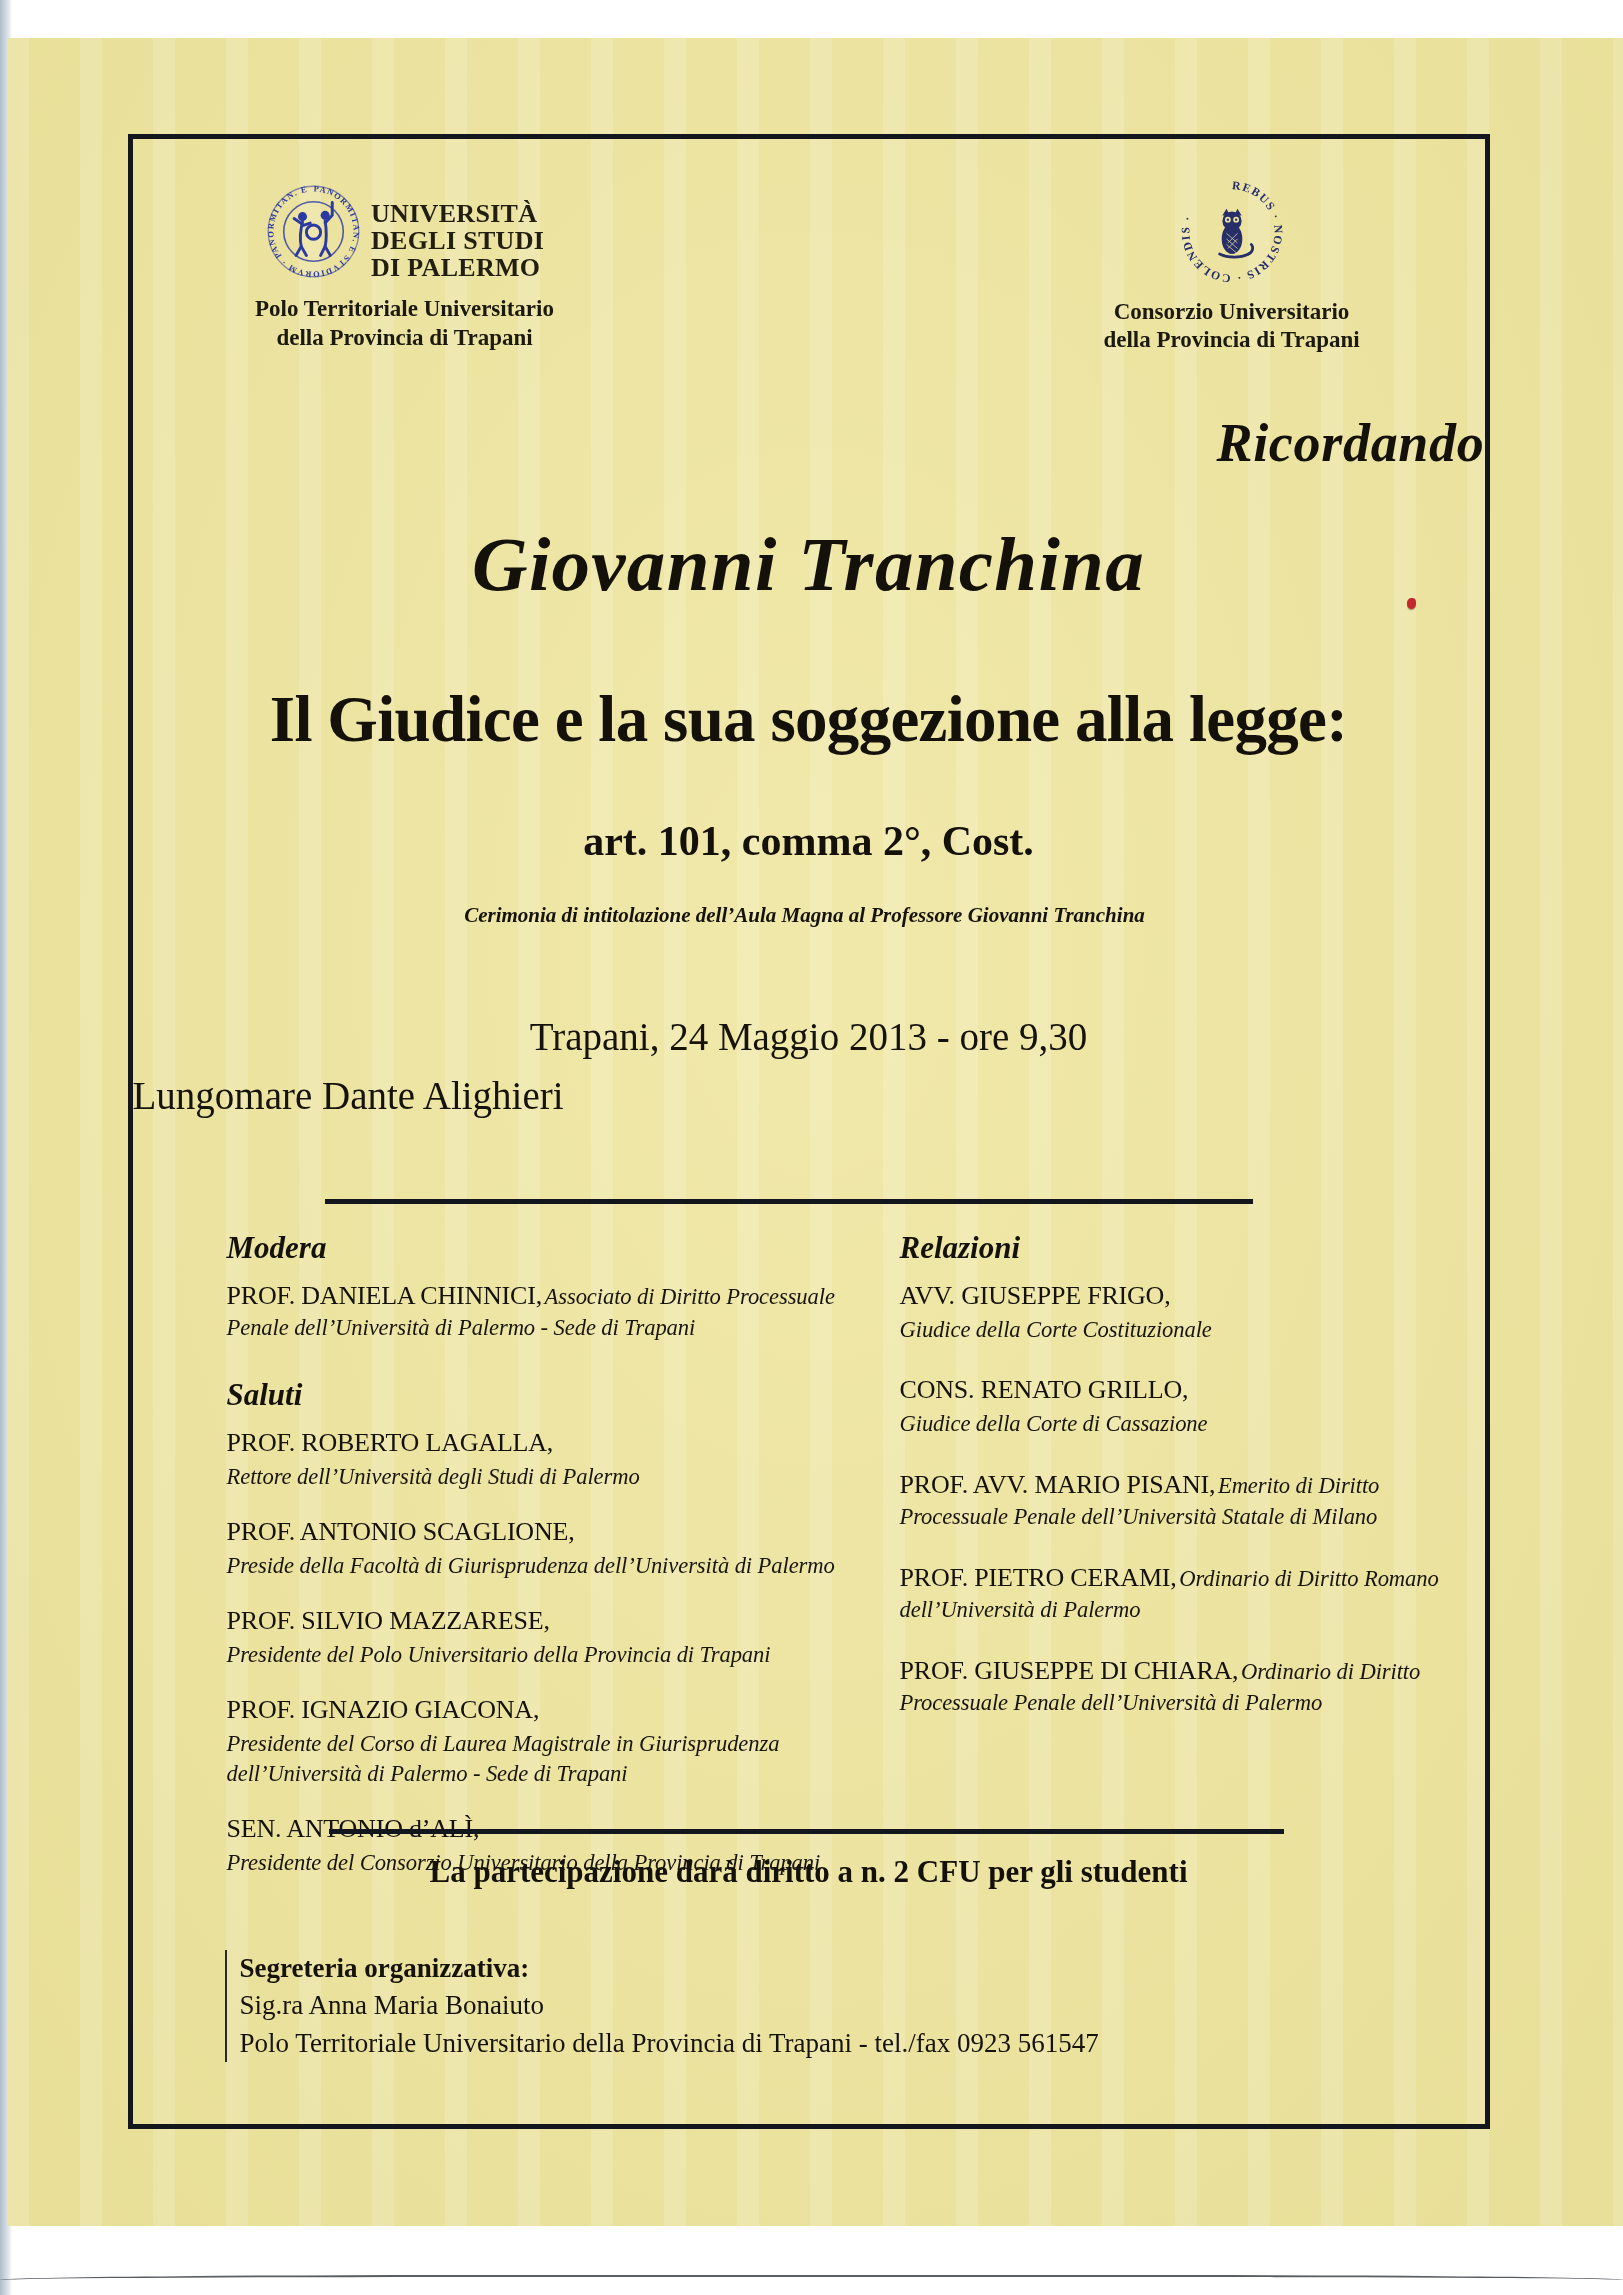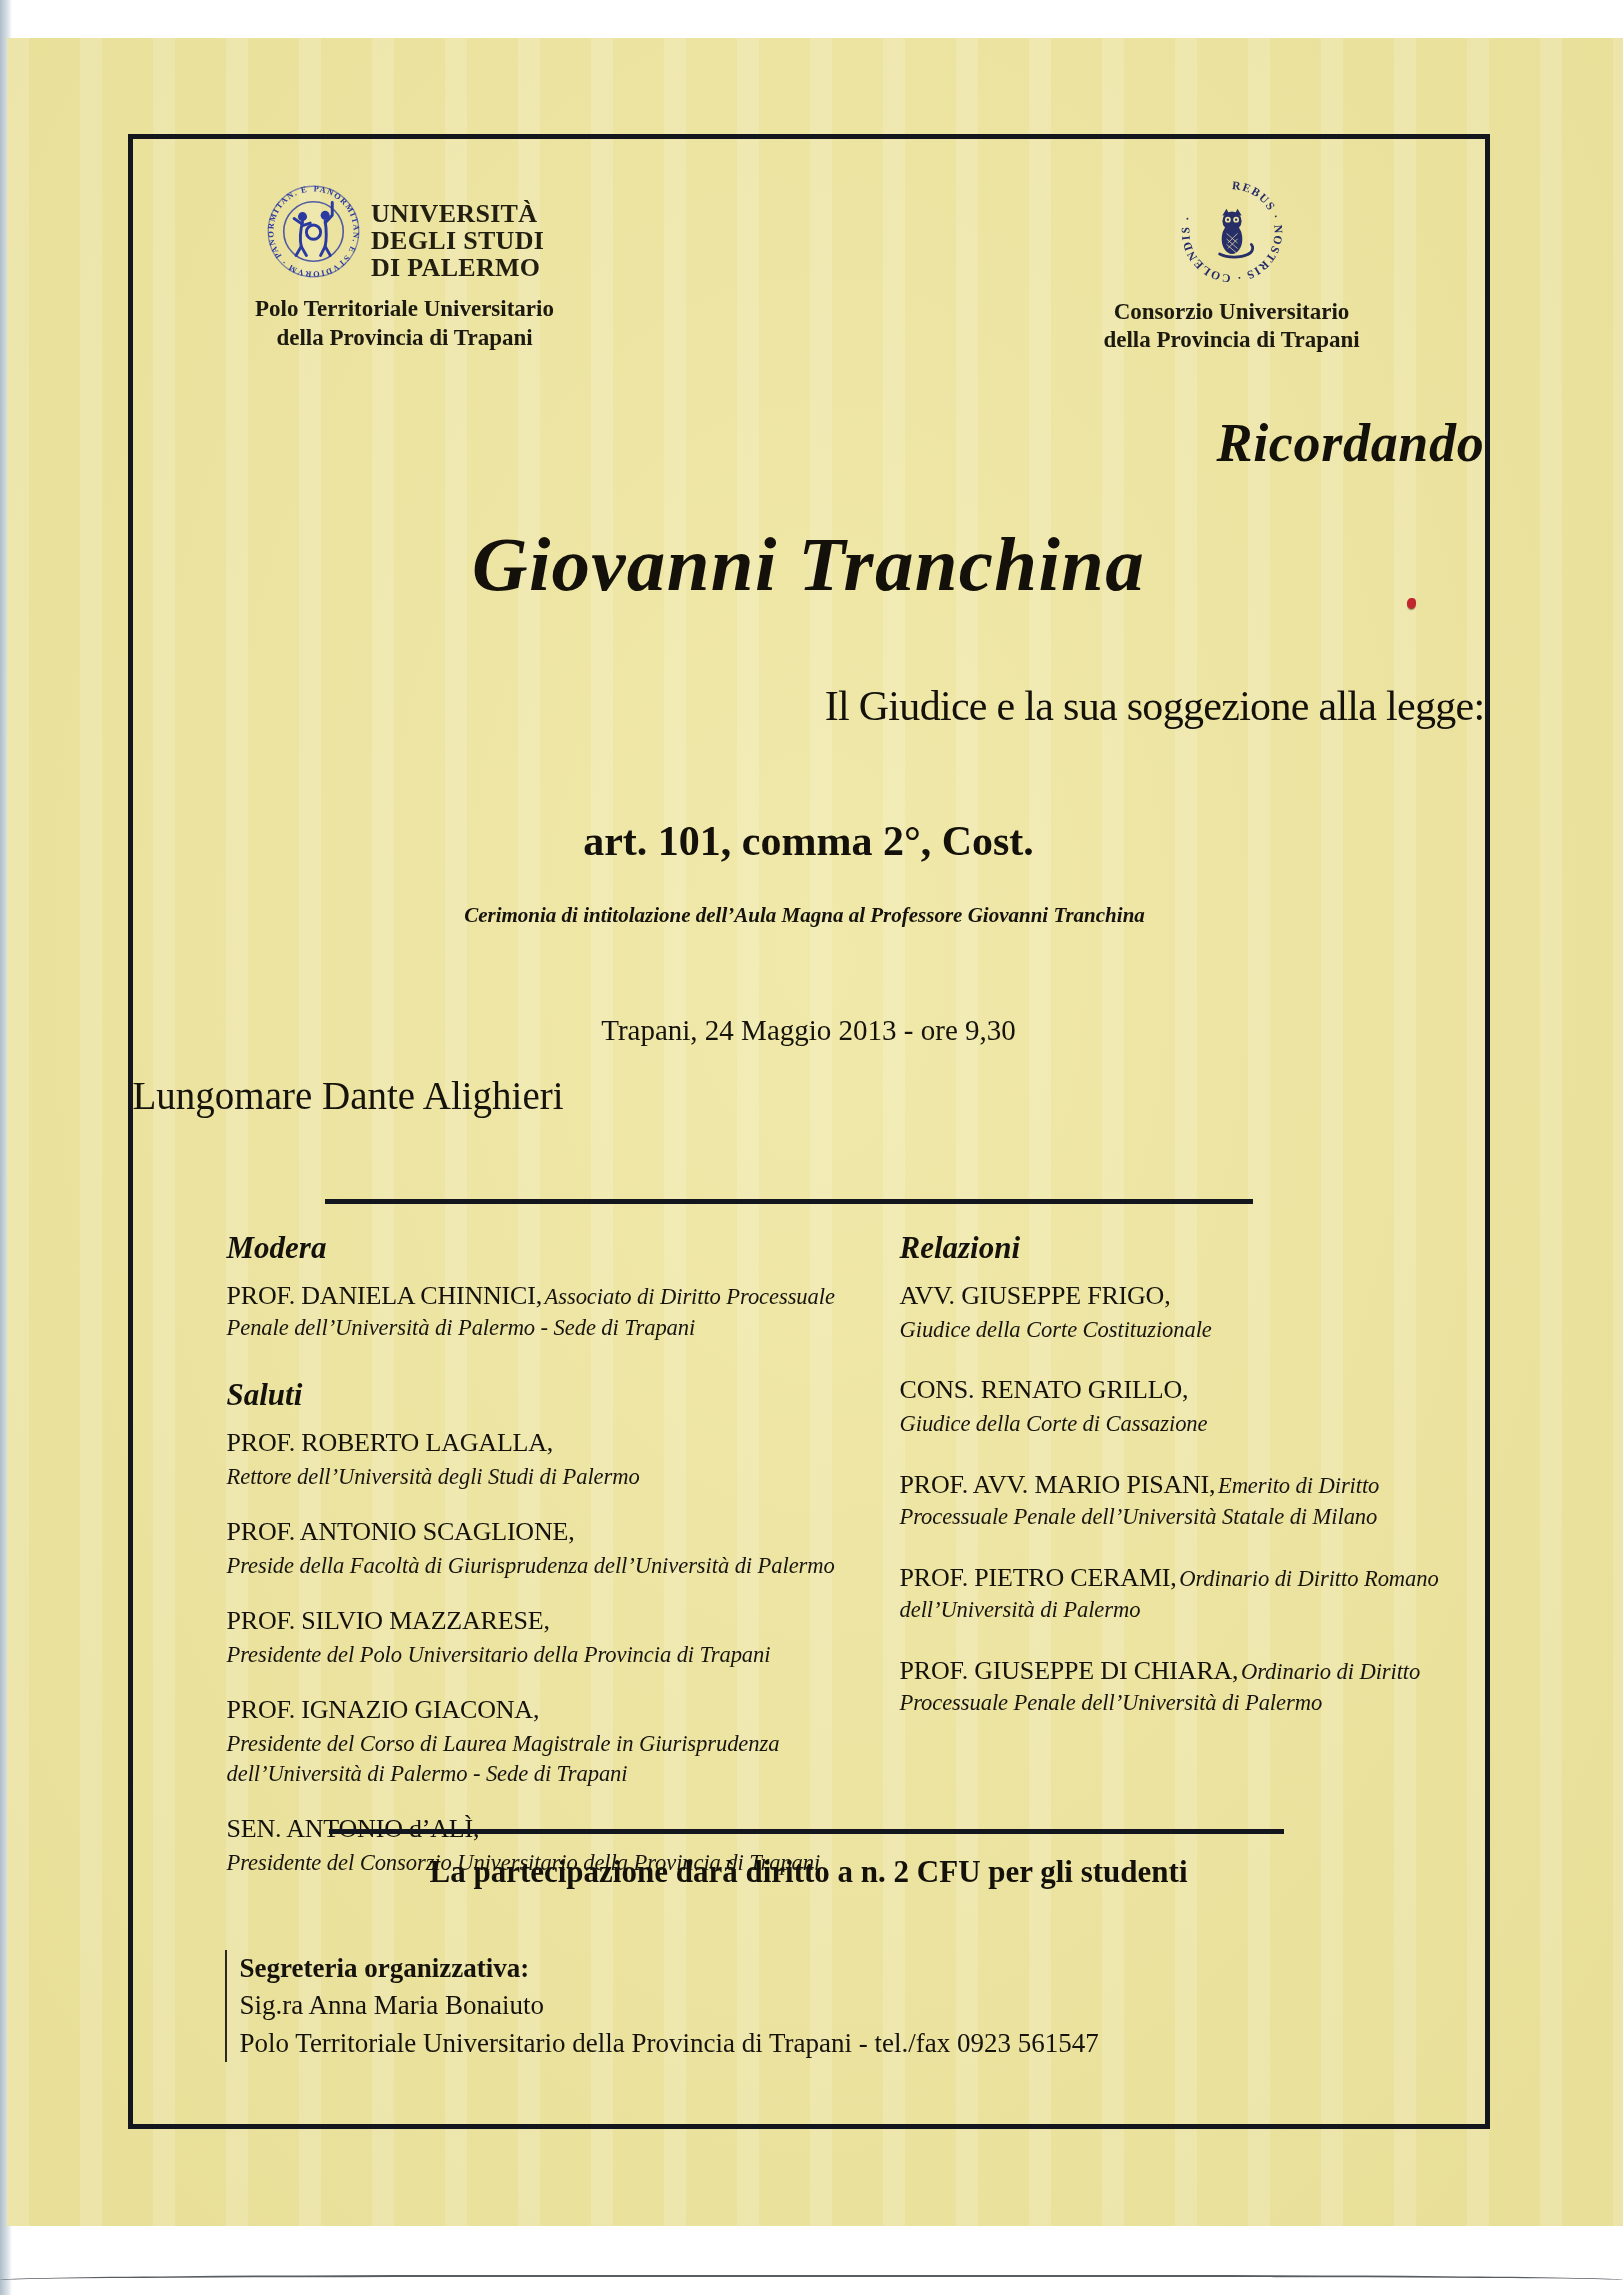--- a/index.html
+++ b/index.html
@@ -49,34 +49,34 @@
   
   .kicker{
     position:absolute;left:0;right:0;top:273px;text-align:right;
     font-style:italic;font-size:54px;font-weight:600;letter-spacing:0.7px;color:#131109;
   }
   .main-name{
     position:absolute;left:0;right:0;top:381px;text-align:center;
     font-style:italic;font-size:77px;font-weight:600;letter-spacing:1.3px;color:#131109;
   }
   .subject1{
-    position:absolute;left:0;right:0;top:543px;text-align:right;
-    font-weight:400;font-size:42px;letter-spacing:-0.7px;color:#131109;
+    position:absolute;left:0;right:0;top:543px;text-align:center;
+    font-weight:700;font-size:65px;letter-spacing:-0.7px;color:#131109;
   }
   .subject2{
     position:absolute;left:0;right:0;top:642px;text-align:center;
     font-weight:700;font-size:42px;color:#131109;margin-top:36px;
   }
   .ceremony{
     position:absolute;left:0;right:8px;top:764px;text-align:center;
     font-style:italic;font-size:21px;font-weight:700;color:#15130b;
   }
   .when{
     position:absolute;left:0;right:0;top:875px;text-align:center;
-    font-size:29px;color:#15130b;
+    font-size:39px;color:#15130b;
   }
   .where{
     position:absolute;left:0;right:0;top:934px;
     font-size:39px;color:#15130b;
   }
   .divider{position:absolute;height:5.2px;background:#14161e;}
   .divider1{left:192px;top:1060px;width:928px;}
   .divider2{left:196px;top:1690px;width:955px;}
   
   .col{position:absolute;top:1091px;}

